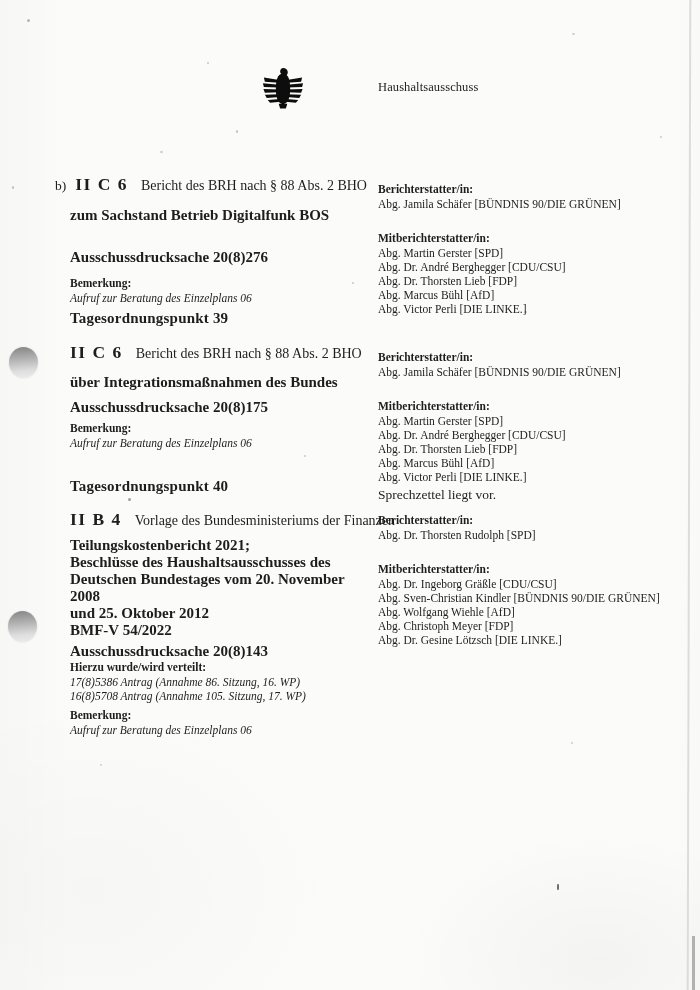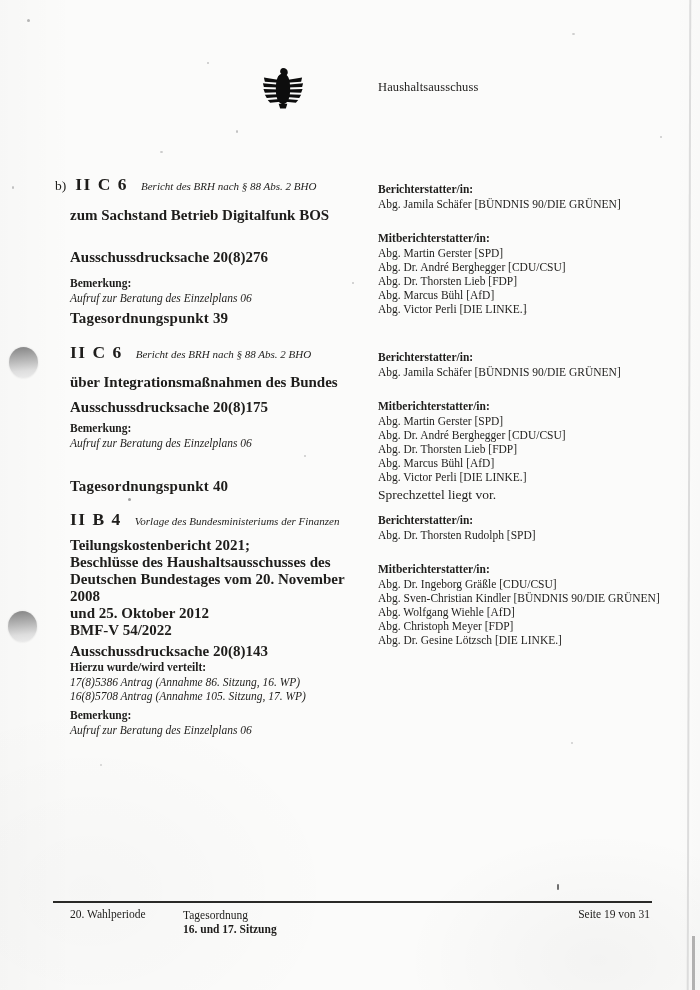--- a/index.html
+++ b/index.html
@@ -29,21 +29,21 @@
   .committee{position:absolute;left:378px;top:80px;font-size:12.5px;letter-spacing:.1px;}
   
   .sec{position:absolute;left:0;top:0;width:700px;}
   .colL{position:absolute;left:55px;top:0;width:316px;}
   .colL2{position:absolute;left:70px;top:0;width:305px;}
   .colR{position:absolute;left:378px;width:315px;}
   .title-row{display:flex;align-items:baseline;white-space:nowrap;}
   .letter{font-size:13.5px;}
   .code{font-size:17.5px;font-weight:bold;letter-spacing:1.5px;margin:0 13px 0 9px;}
   .code0{margin-left:0;}
-  .title{font-size:11px;font-style:italic;}
+  .title{font-size:14px;}
   .boldline{font-size:15px;font-weight:bold;}
   .heading{font-size:15px;font-weight:bold;letter-spacing:.2px;}
   .smalllabel{font-size:11.5px;font-weight:bold;line-height:15px;}
   .smallline{font-size:11.5px;line-height:14px;}
   .smallitalic{font-size:11.5px;line-height:14px;font-style:italic;}
   .indent{margin-left:15px;}
   .note{font-size:13.5px;margin-top:3px;}
   .subject{line-height:17px;margin-top:7px;font-family:Liberation Serif, serif;}
   .subject div{font-size:15px;font-weight:bold;}
   
@@ -196,22 +196,14 @@
       <div class="smallline">Abg. Dr. Thorsten Rudolph [SPD]</div>
       <div class="smalllabel gap">Mitberichterstatter/in:</div>
       <div class="smallline">Abg. Dr. Ingeborg Gräßle [CDU/CSU]</div>
       <div class="smallline">Abg. Sven-Christian Kindler [BÜNDNIS 90/DIE GRÜNEN]</div>
       <div class="smallline">Abg. Wolfgang Wiehle [AfD]</div>
       <div class="smallline">Abg. Christoph Meyer [FDP]</div>
       <div class="smallline">Abg. Dr. Gesine Lötzsch [DIE LINKE.]</div>
     </div>
   </section>
 
-  <div class="footer">
-    <div class="f-wp">20. Wahlperiode</div>
-    <div class="f-block">
-      <div>Tagesordnung</div>
-      <div class="f-sitzung">16. und 17. Sitzung</div>
-    </div>
-    <div class="f-page">Seite 19 von 31</div>
-  </div>
 
 </div>
 
 </body></html>

